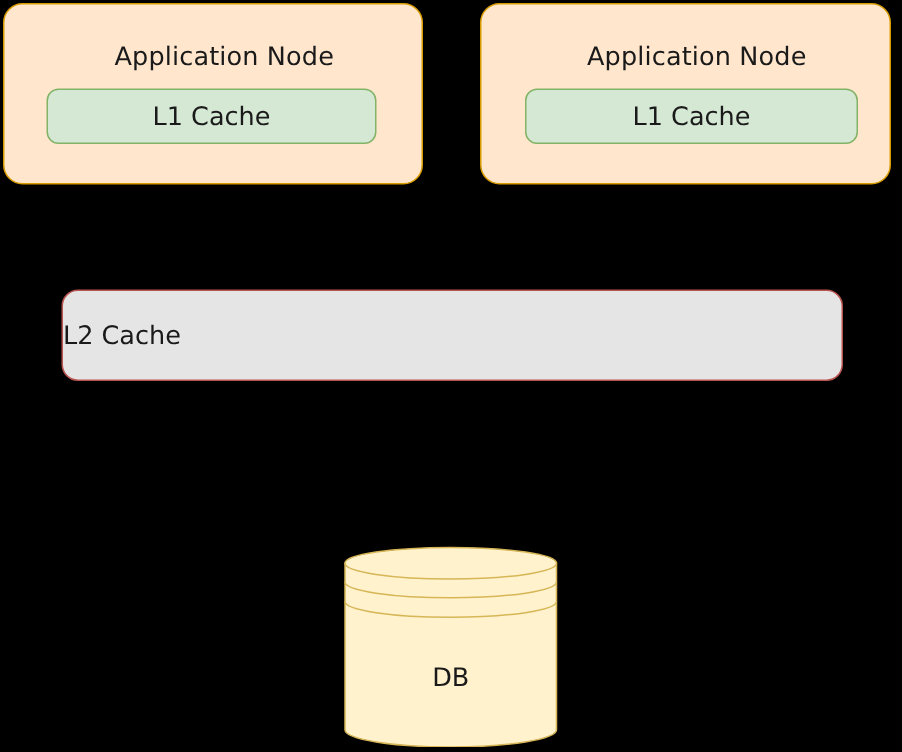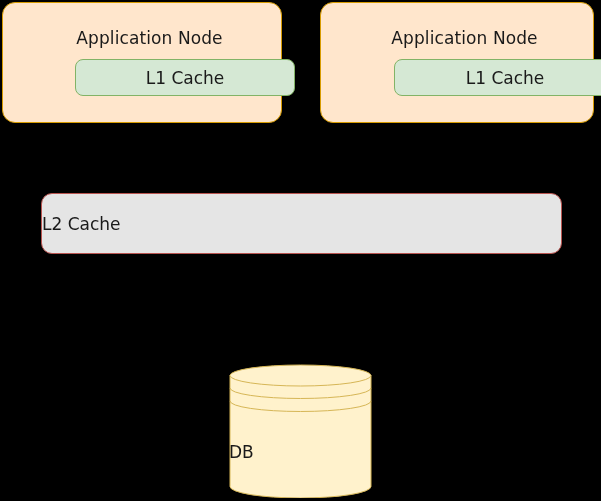--- a/index.html
+++ b/index.html
@@ -62,21 +62,20 @@
   .l1-cache {
     position: absolute;
     box-sizing: border-box;
     background: #d5e8d4;
     border: 1px solid #82b366;
     border-radius: 8px;
     height: 37px;
     display: flex;
     align-items: center;
     justify-content: center;
-    margin-left: 44px;
   }
   #l1-cache-1 { left: 31px;  top: 59px; width: 220px; }
   #l1-cache-2 { left: 350px; top: 59px; width: 222px; }
   .l1-cache-label {
     font-size: 17px;
     line-height: 20px;
     color: #1a1a1a;
   }
 
   
@@ -112,21 +111,21 @@
     position: absolute;
     left: 0;
     top: 0;
     display: block;
   }
   #db-label {
     position: absolute;
     left: 0;
     right: 0;
     top: 78px;
-    text-align: left;
+    text-align: center;
     font-size: 17px;
     line-height: 20px;
     color: #1a1a1a;
   }
 </style>
 </head>
 <body>
 
 <div id="diagram-canvas">
 

